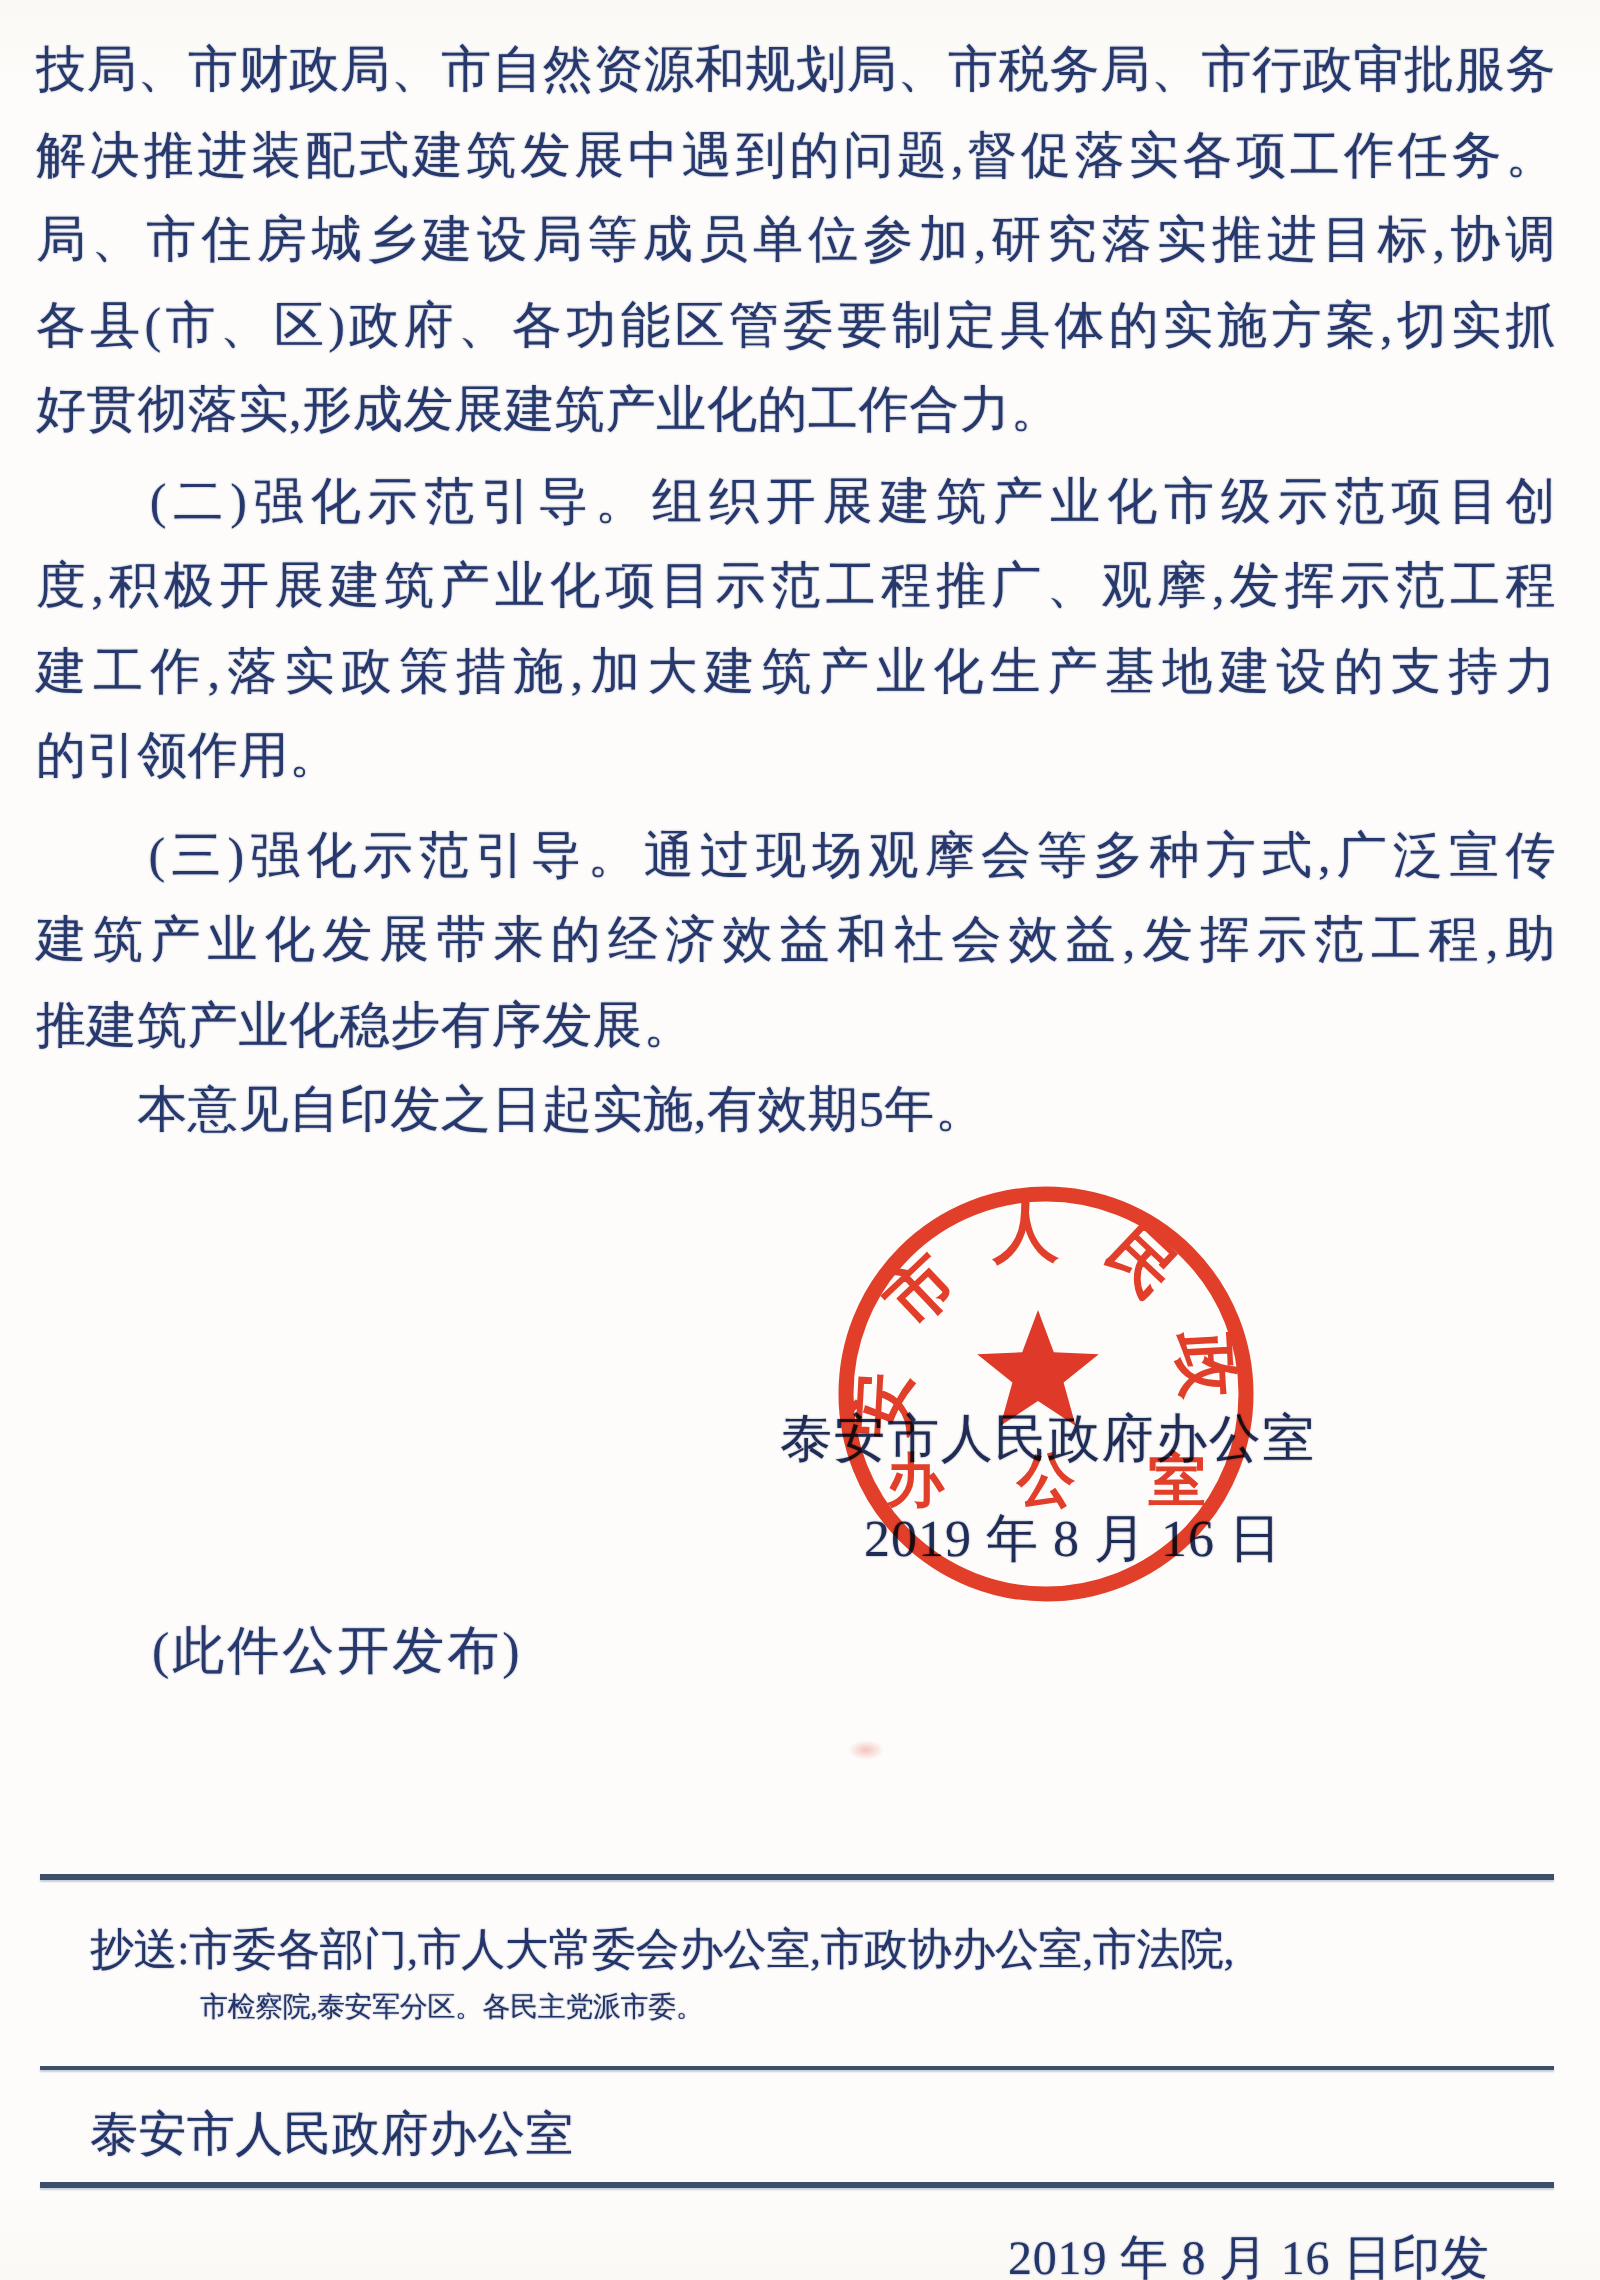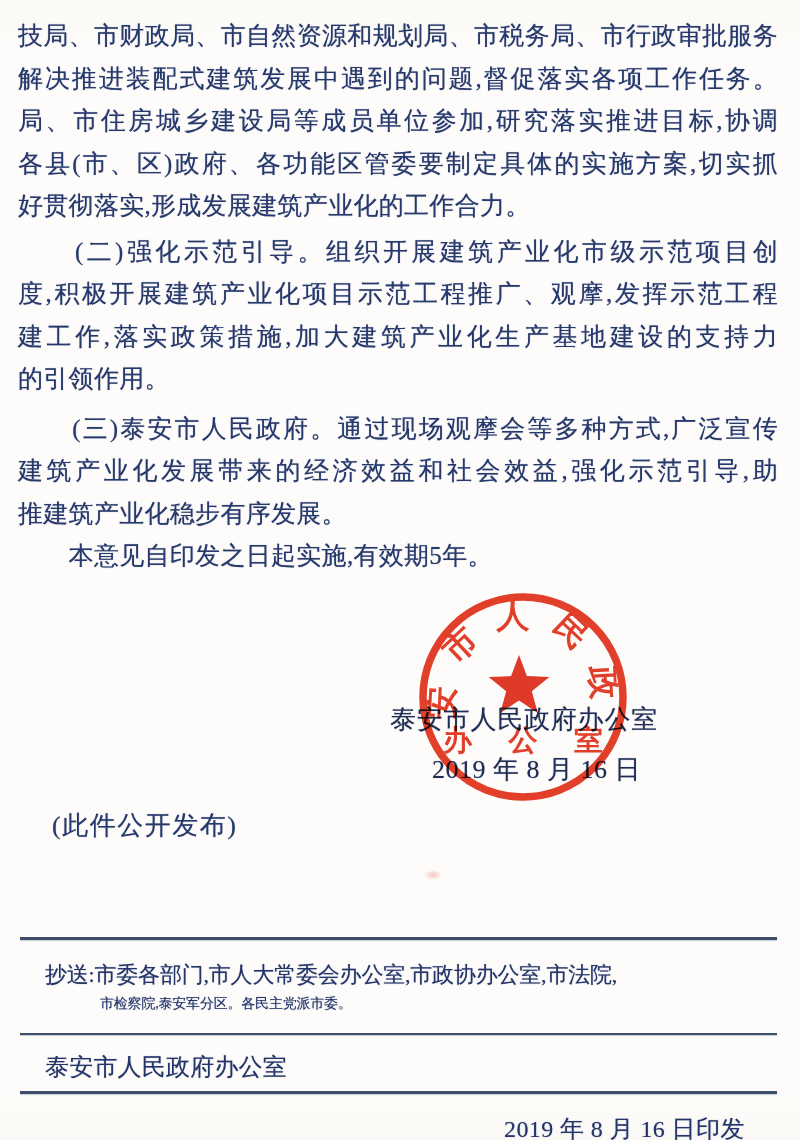--- a/index.html
+++ b/index.html
@@ -13,21 +13,21 @@
         text-shadow:0 0 1px rgba(38,56,108,.55);}
   .line.short{text-align:left;text-align-last:left;}
   .line.sp2{margin-top:3px;}
   .line.sp3{margin-top:7px;}
   
   .sig-office{position:absolute;left:390px;top:702px;font-size:26px;letter-spacing:.8px;color:#1f2c55;
               text-shadow:0 0 1px rgba(31,44,85,.5);}
   .sig-date{position:absolute;left:432px;top:752px;font-size:26px;letter-spacing:.5px;color:#1f2c55;
             text-shadow:0 0 1px rgba(31,44,85,.5);}
   .seal{position:absolute;left:413px;top:587px;mix-blend-mode:multiply;opacity:.93;}
-  .public-note{position:absolute;left:52px;top:808px;font-size:26px;letter-spacing:1.5px;color:#26386c;
+  .public-note{position:absolute;left:76px;top:808px;font-size:26px;letter-spacing:1.5px;color:#26386c;
                text-shadow:0 0 1px rgba(38,56,108,.55);}
   .smudge{position:absolute;left:424px;top:870px;width:18px;height:10px;border-radius:50%;
           background:radial-gradient(closest-side,rgba(226,48,30,.28),rgba(226,48,30,0));}
   
   .rule{position:absolute;left:20px;width:757px;background:#3e4f69;box-shadow:0 1px 1px rgba(90,120,160,.35);}
   .rule-a{top:937px;height:3px;}
   .rule-b{top:1033px;height:2px;}
   .rule-c{top:1091px;height:3px;}
   .cc1{position:absolute;left:45px;top:960px;font-size:22px;letter-spacing:-.2px;color:#24356a;
        text-shadow:0 0 1px rgba(36,53,106,.55);}
@@ -46,22 +46,22 @@
   <div class="bodytext">
     <div class="line">技局、市财政局、市自然资源和规划局、市税务局、市行政审批服务</div>
     <div class="line">解决推进装配式建筑发展中遇到的问题,督促落实各项工作任务。</div>
     <div class="line">局、市住房城乡建设局等成员单位参加,研究落实推进目标,协调</div>
     <div class="line">各县(市、区)政府、各功能区管委要制定具体的实施方案,切实抓</div>
     <div class="line short">好贯彻落实,形成发展建筑产业化的工作合力。</div>
     <div class="line sp2">　　(二)强化示范引导。组织开展建筑产业化市级示范项目创</div>
     <div class="line">度,积极开展建筑产业化项目示范工程推广、观摩,发挥示范工程</div>
     <div class="line">建工作,落实政策措施,加大建筑产业化生产基地建设的支持力</div>
     <div class="line short">的引领作用。</div>
-    <div class="line sp3">　　(三)泰安市人民政府。通过现场观摩会等多种方式,广泛宣传</div>
-    <div class="line">建筑产业化发展带来的经济效益和社会效益,强化示范引导,助</div>
+    <div class="line sp3">　　(三)强化示范引导。通过现场观摩会等多种方式,广泛宣传</div>
+    <div class="line">建筑产业化发展带来的经济效益和社会效益,发挥示范工程,助</div>
     <div class="line short">推建筑产业化稳步有序发展。</div>
     <div class="line short">　　本意见自印发之日起实施,有效期5年。</div>
   </div>
 
   <div class="sig-office">泰安市人民政府办公室</div>
   <div class="sig-date">2019 年 8 月 16 日</div>
 
   <svg class="seal" width="220" height="220" viewBox="0 0 220 220">
     <circle cx="110" cy="110" r="100" fill="none" stroke="#e23019" stroke-width="7.5"></circle>
     <polygon fill="#df2a18" points="106,68 113.9,89.1 136.4,90.1 118.8,104.2 124.8,125.9 106,113.5 87.2,125.9 93.2,104.2 75.6,90.1 98.1,89.1"></polygon>

